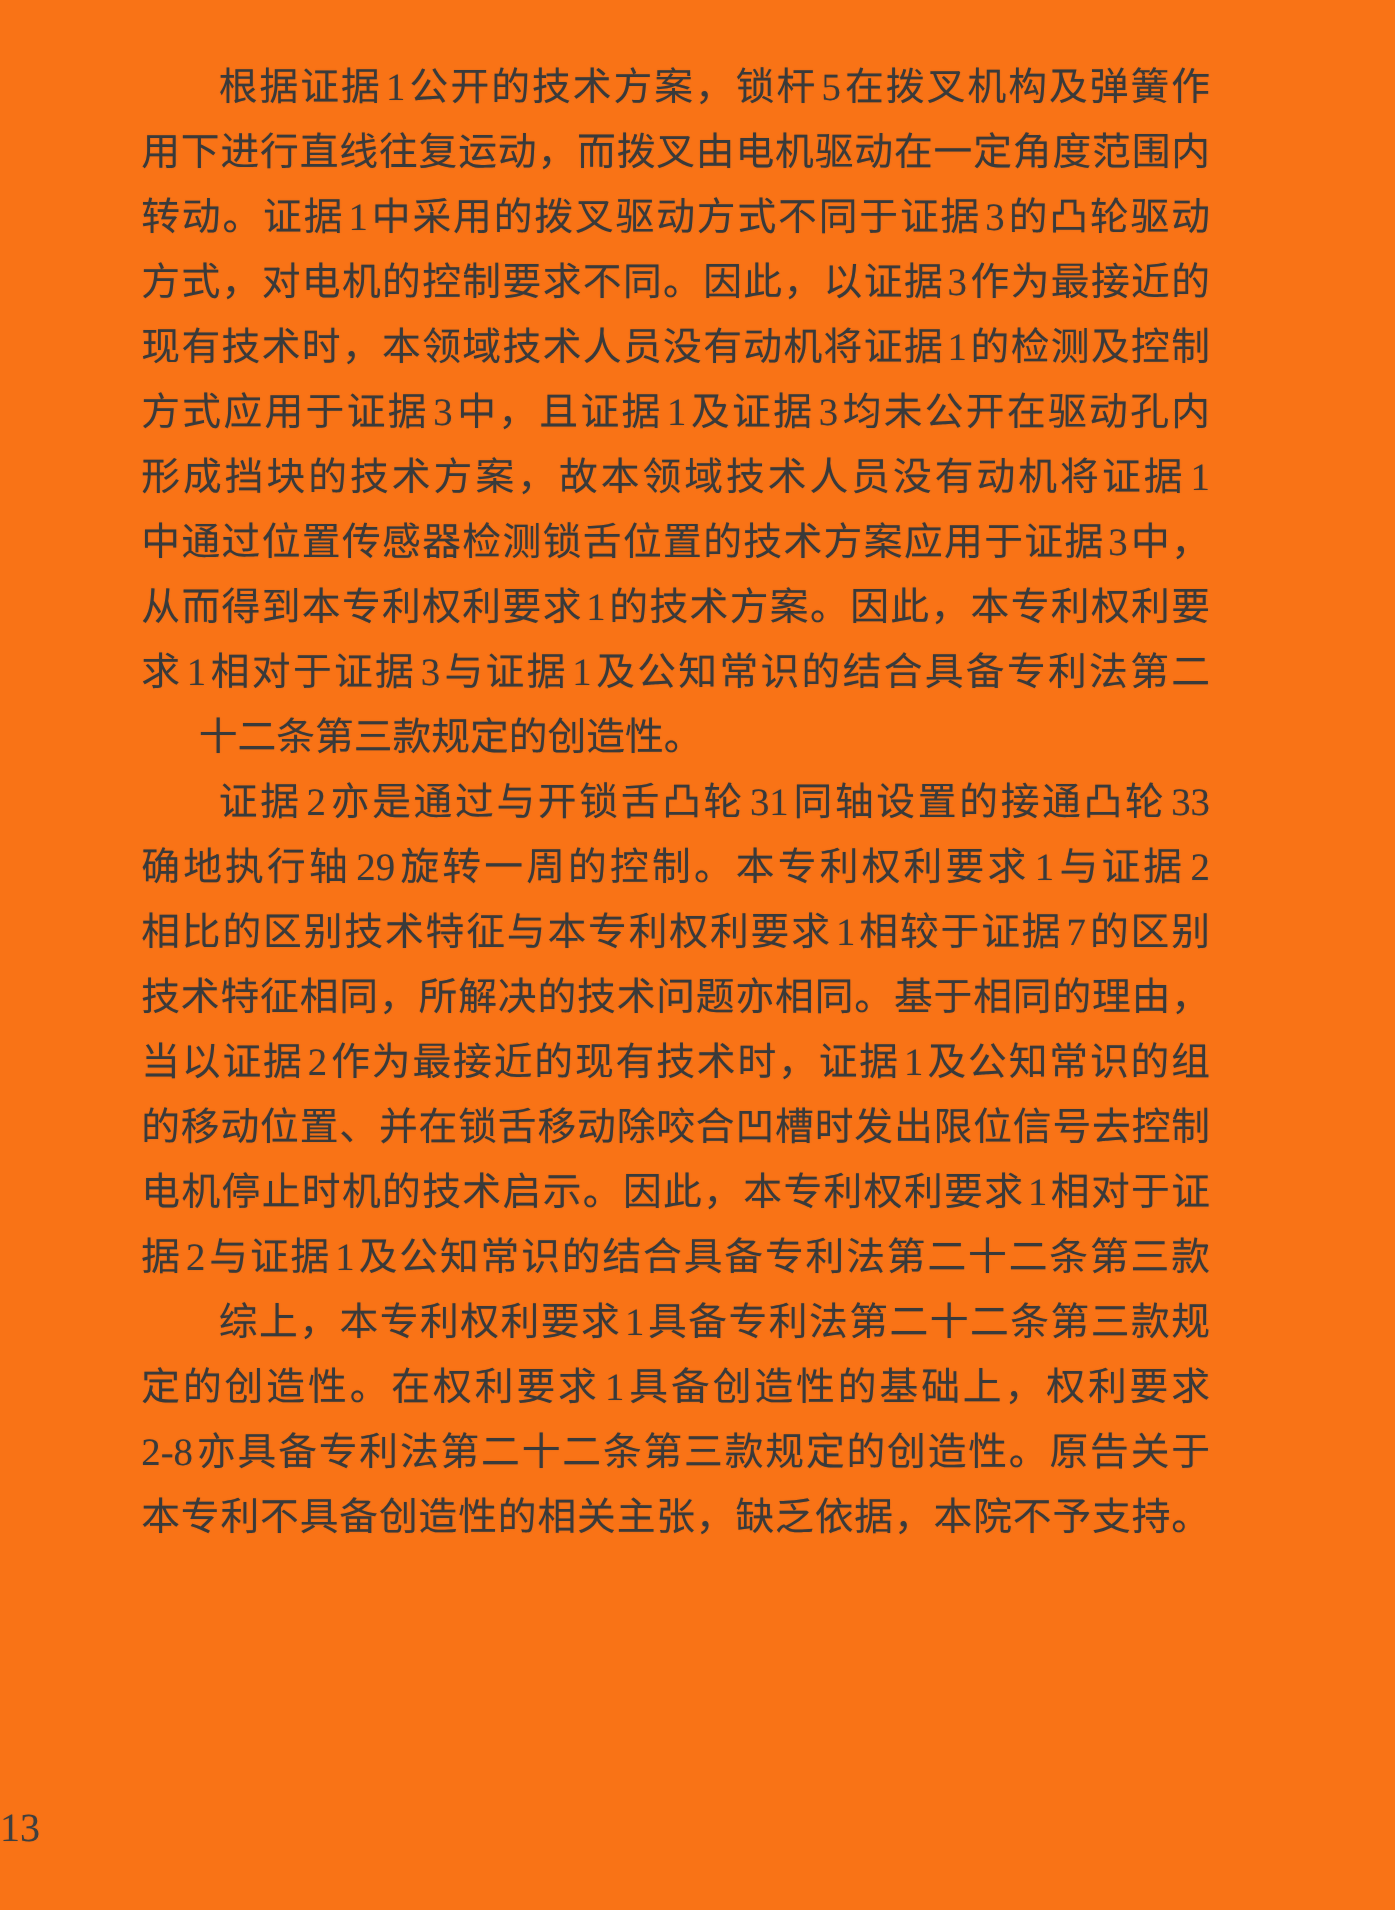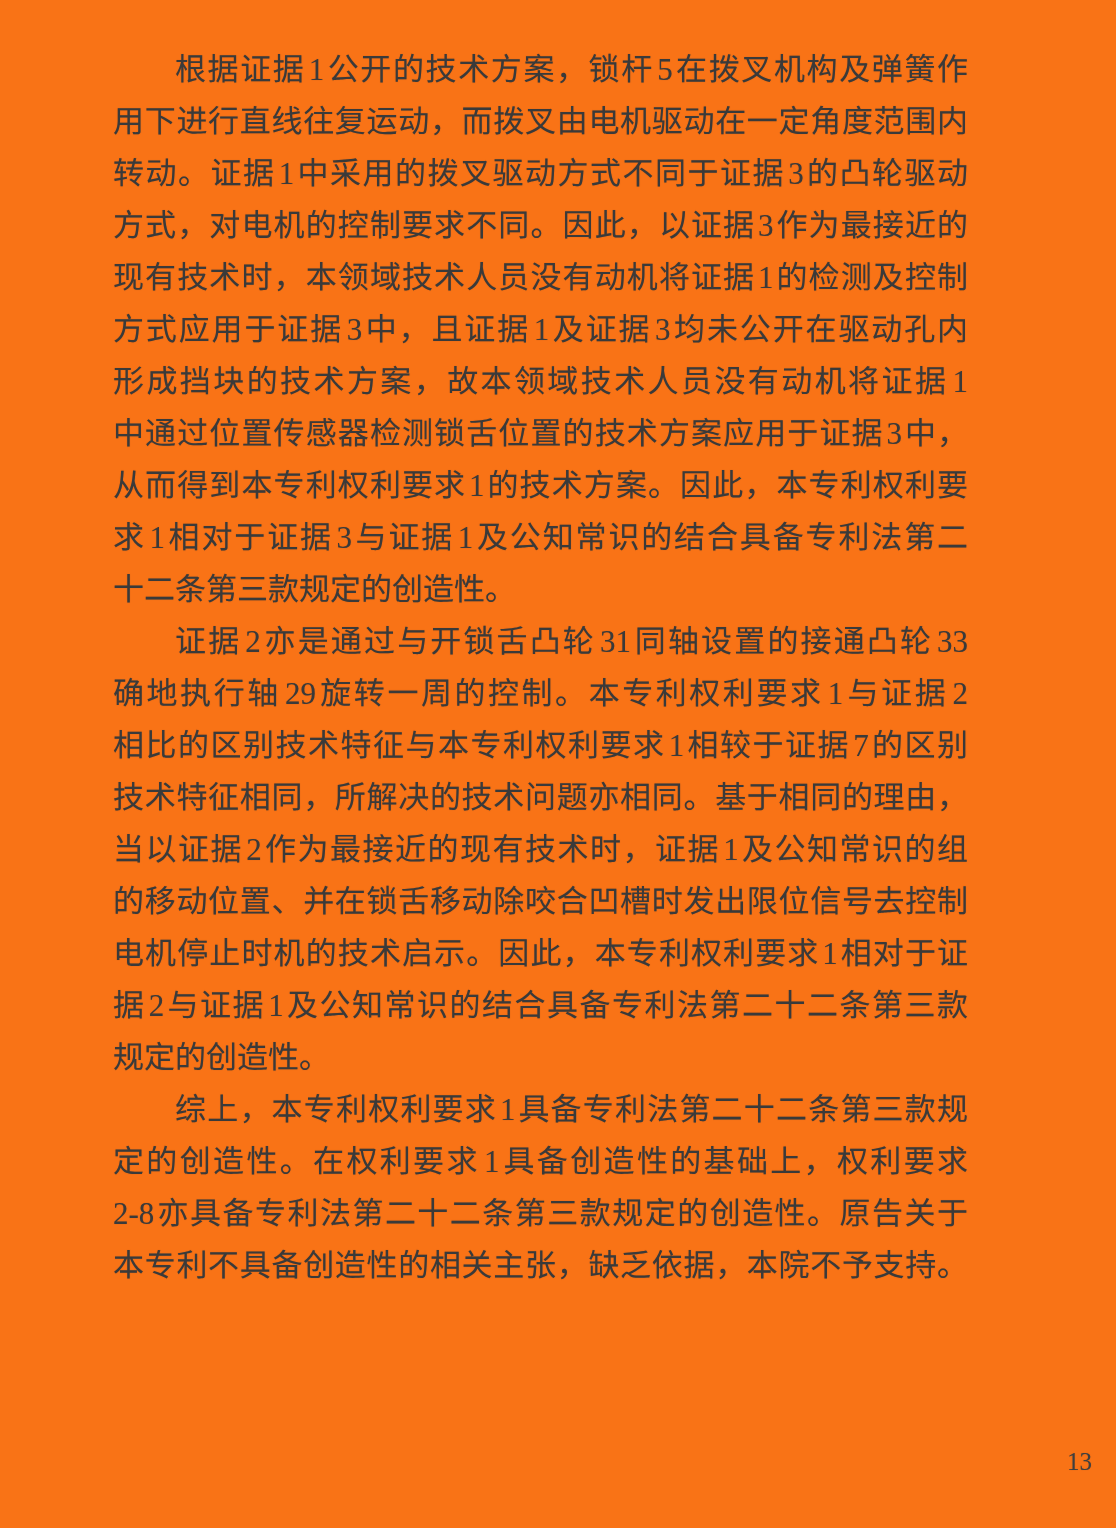--- a/index.html
+++ b/index.html
@@ -40,28 +40,29 @@
     text-justify: inter-character;
     word-spacing: -6px;
     text-shadow: 0 0 1px rgba(58,58,58,0.35);
     white-space: normal;
   }
   .line.indent {
     text-indent: 62px;
   }
   .line.last {
     text-align-last: left;
+    margin-left: 46px;
   }
   .page-number {
     position: absolute;
     top: 1446px;
     left: 0;
     width: 1092px;
-    text-align: right;
-    font-size: 25px;
+    text-align: left;
+    font-size: 32px;
     line-height: 32px;
     color: #3f3f3f;
     text-shadow: 0 0 1px rgba(63,63,63,0.3);
   }
 </style>
 </head>
 <body>
 
 <div class="page">
   <div class="text-block">
@@ -82,21 +83,20 @@
 
     <div class="para">
       <div class="line indent">证据 2 亦是通过与开锁舌凸轮 31 同轴设置的接通凸轮 33</div>
       <div class="line">确地执行轴 29 旋转一周的控制。本专利权利要求 1 与证据 2</div>
       <div class="line">相比的区别技术特征与本专利权利要求 1 相较于证据 7 的区别</div>
       <div class="line">技术特征相同，所解决的技术问题亦相同。基于相同的理由，</div>
       <div class="line">当以证据 2 作为最接近的现有技术时，证据 1 及公知常识的组</div>
       <div class="line">的移动位置、并在锁舌移动除咬合凹槽时发出限位信号去控制</div>
       <div class="line">电机停止时机的技术启示。因此，本专利权利要求 1 相对于证</div>
       <div class="line">据 2 与证据 1 及公知常识的结合具备专利法第二十二条第三款</div>
-      <div class="line last">规定的创造性。</div>
     </div>
 
     <div class="para">
       <div class="line indent">综上，本专利权利要求 1 具备专利法第二十二条第三款规</div>
       <div class="line">定的创造性。在权利要求 1 具备创造性的基础上，权利要求</div>
       <div class="line">2-8 亦具备专利法第二十二条第三款规定的创造性。原告关于</div>
       <div class="line">本专利不具备创造性的相关主张，缺乏依据，本院不予支持。</div>
     </div>
 
   </div>

